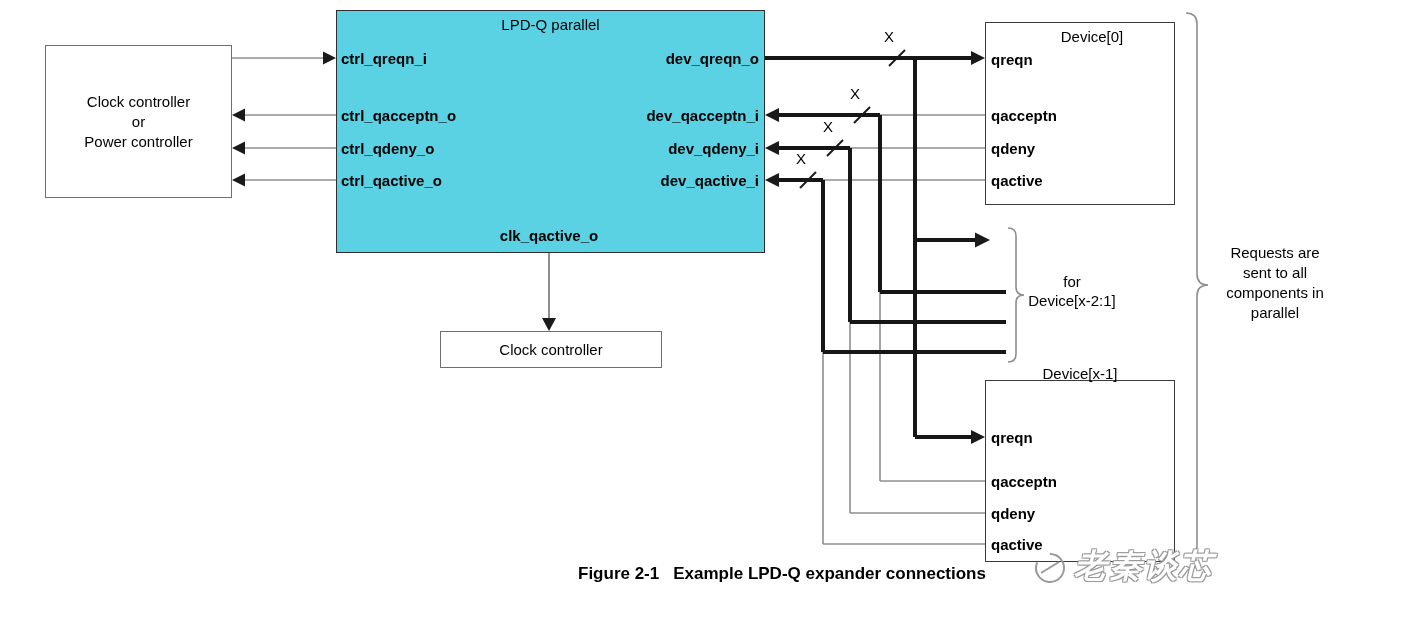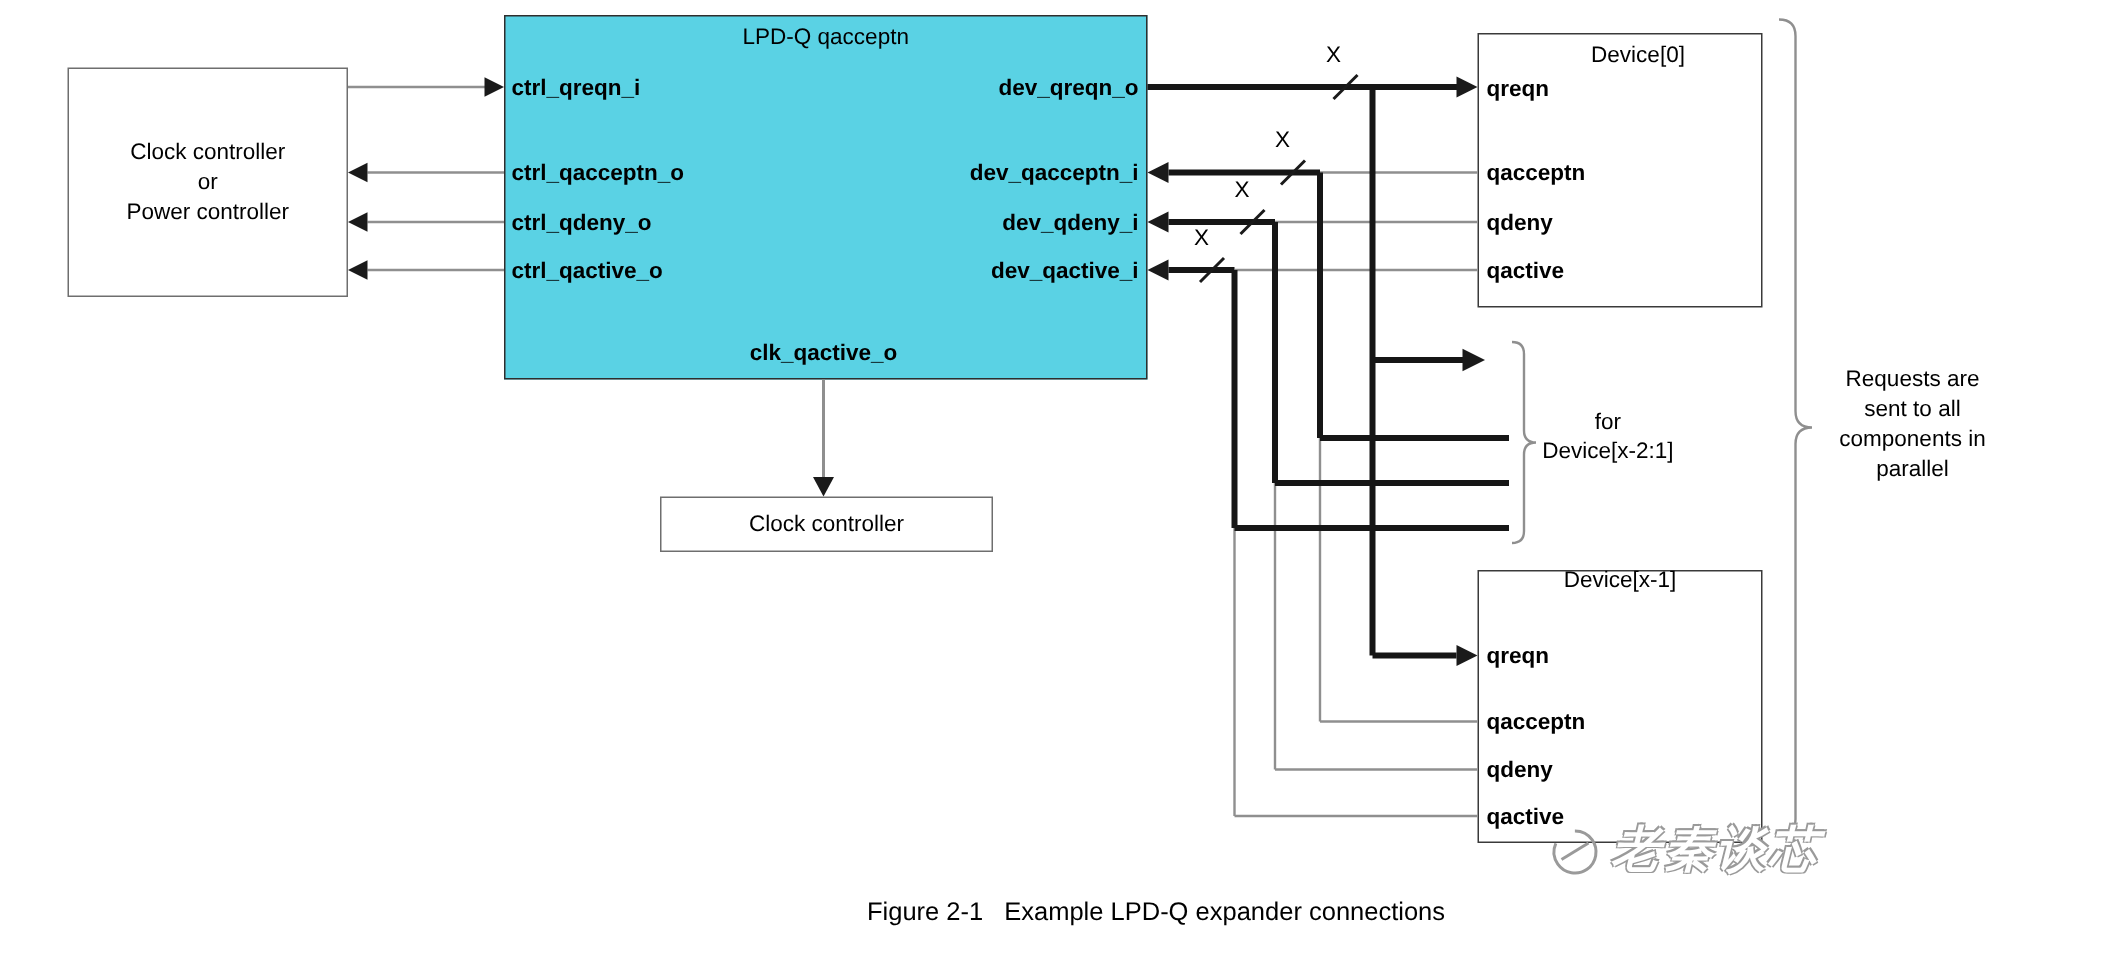--- a/index.html
+++ b/index.html
@@ -14,21 +14,21 @@
   .lbl{position:absolute;font-size:15px;line-height:19px;white-space:nowrap;}
   .bold{font-weight:bold;text-align:center;}
   .ctr{text-align:center;}
   .boxtext{font-size:15px;line-height:20px;text-align:center;}
   line.thick{stroke:var(--thick);stroke-width:4;}
   line.thin{stroke:var(--thin);stroke-width:1.6;}
   line.mid{stroke:var(--thin);stroke-width:2;}
   line.slash{stroke:#1a1a1a;stroke-width:2;}
   polygon.ah{fill:#1a1a1a;}
   path.brace{fill:none;stroke:#8f8f8f;stroke-width:1.6;}
-  .caption{position:absolute;left:578px;top:598px;font-size:17px;font-weight:normal;white-space:nowrap;}
+  .caption{position:absolute;left:578px;top:564px;font-size:17px;font-weight:bold;white-space:nowrap;}
   .caption .gap{display:inline-block;width:14px;}
   .watermark{position:absolute;left:1030px;top:544px;display:flex;align-items:center;gap:4px;}
   .wm-text{font-size:33px;font-weight:bold;font-style:italic;color:#fff;letter-spacing:2px;white-space:nowrap;
            text-shadow:-1px -1px 0 #9a9a9a,1px -1px 0 #9a9a9a,-1px 1px 0 #9a9a9a,1px 1px 0 #9a9a9a;}
 </style>
 </head>
 <body>
 
 <div class="stage">
 
@@ -115,41 +115,41 @@
       <line class="slash" x1="889" y1="66" x2="905" y2="50"></line>
       <line class="slash" x1="854" y1="123" x2="870" y2="107"></line>
       <line class="slash" x1="827" y1="156" x2="843" y2="140"></line>
       <line class="slash" x1="800" y1="188" x2="816" y2="172"></line>
     </g>
 
     <path class="brace" d="M1008,228 Q1016,228 1016,236 L1016,287 Q1016,295 1024,295 Q1016,295 1016,303 L1016,354 Q1016,362 1008,362"></path>
     <path class="brace" d="M1186,13 Q1197,13 1197,24 L1197,274 Q1197,285 1208,285 Q1197,285 1197,296 L1197,546 Q1197,557 1186,557"></path>
   </svg>
 
-  <div class="lbl ctr" style="left:336px;top:15px;width:429px">LPD-Q qacceptn</div>
+  <div class="lbl ctr" style="left:336px;top:15px;width:429px">LPD-Q parallel</div>
 
   <div class="lbl bold" style="left:341px;top:49px">ctrl_qreqn_i</div>
   <div class="lbl bold" style="left:341px;top:106px">ctrl_qacceptn_o</div>
   <div class="lbl bold" style="left:341px;top:139px">ctrl_qdeny_o</div>
   <div class="lbl bold" style="left:341px;top:171px">ctrl_qactive_o</div>
 
   <div class="lbl bold" style="right:653px;top:49px">dev_qreqn_o</div>
   <div class="lbl bold" style="right:653px;top:106px">dev_qacceptn_i</div>
   <div class="lbl bold" style="right:653px;top:139px">dev_qdeny_i</div>
   <div class="lbl bold" style="right:653px;top:171px">dev_qactive_i</div>
 
   <div class="lbl bold ctr" style="left:479px;top:226px;width:140px">clk_qactive_o</div>
 
   <div class="lbl ctr" style="left:985px;top:27px;width:214px">Device[0]</div>
   <div class="lbl bold" style="left:991px;top:50px">qreqn</div>
   <div class="lbl bold" style="left:991px;top:106px">qacceptn</div>
   <div class="lbl bold" style="left:991px;top:139px">qdeny</div>
   <div class="lbl bold" style="left:991px;top:171px">qactive</div>
 
-  <div class="lbl ctr" style="left:985px;top:377px;width:190px">Device[x-1]</div>
+  <div class="lbl ctr" style="left:985px;top:364px;width:190px">Device[x-1]</div>
   <div class="lbl bold" style="left:991px;top:428px">qreqn</div>
   <div class="lbl bold" style="left:991px;top:472px">qacceptn</div>
   <div class="lbl bold" style="left:991px;top:504px">qdeny</div>
   <div class="lbl bold" style="left:991px;top:535px">qactive</div>
 
   <div class="lbl" style="left:884px;top:27px">X</div>
   <div class="lbl" style="left:850px;top:84px">X</div>
   <div class="lbl" style="left:823px;top:117px">X</div>
   <div class="lbl" style="left:796px;top:149px">X</div>
 

